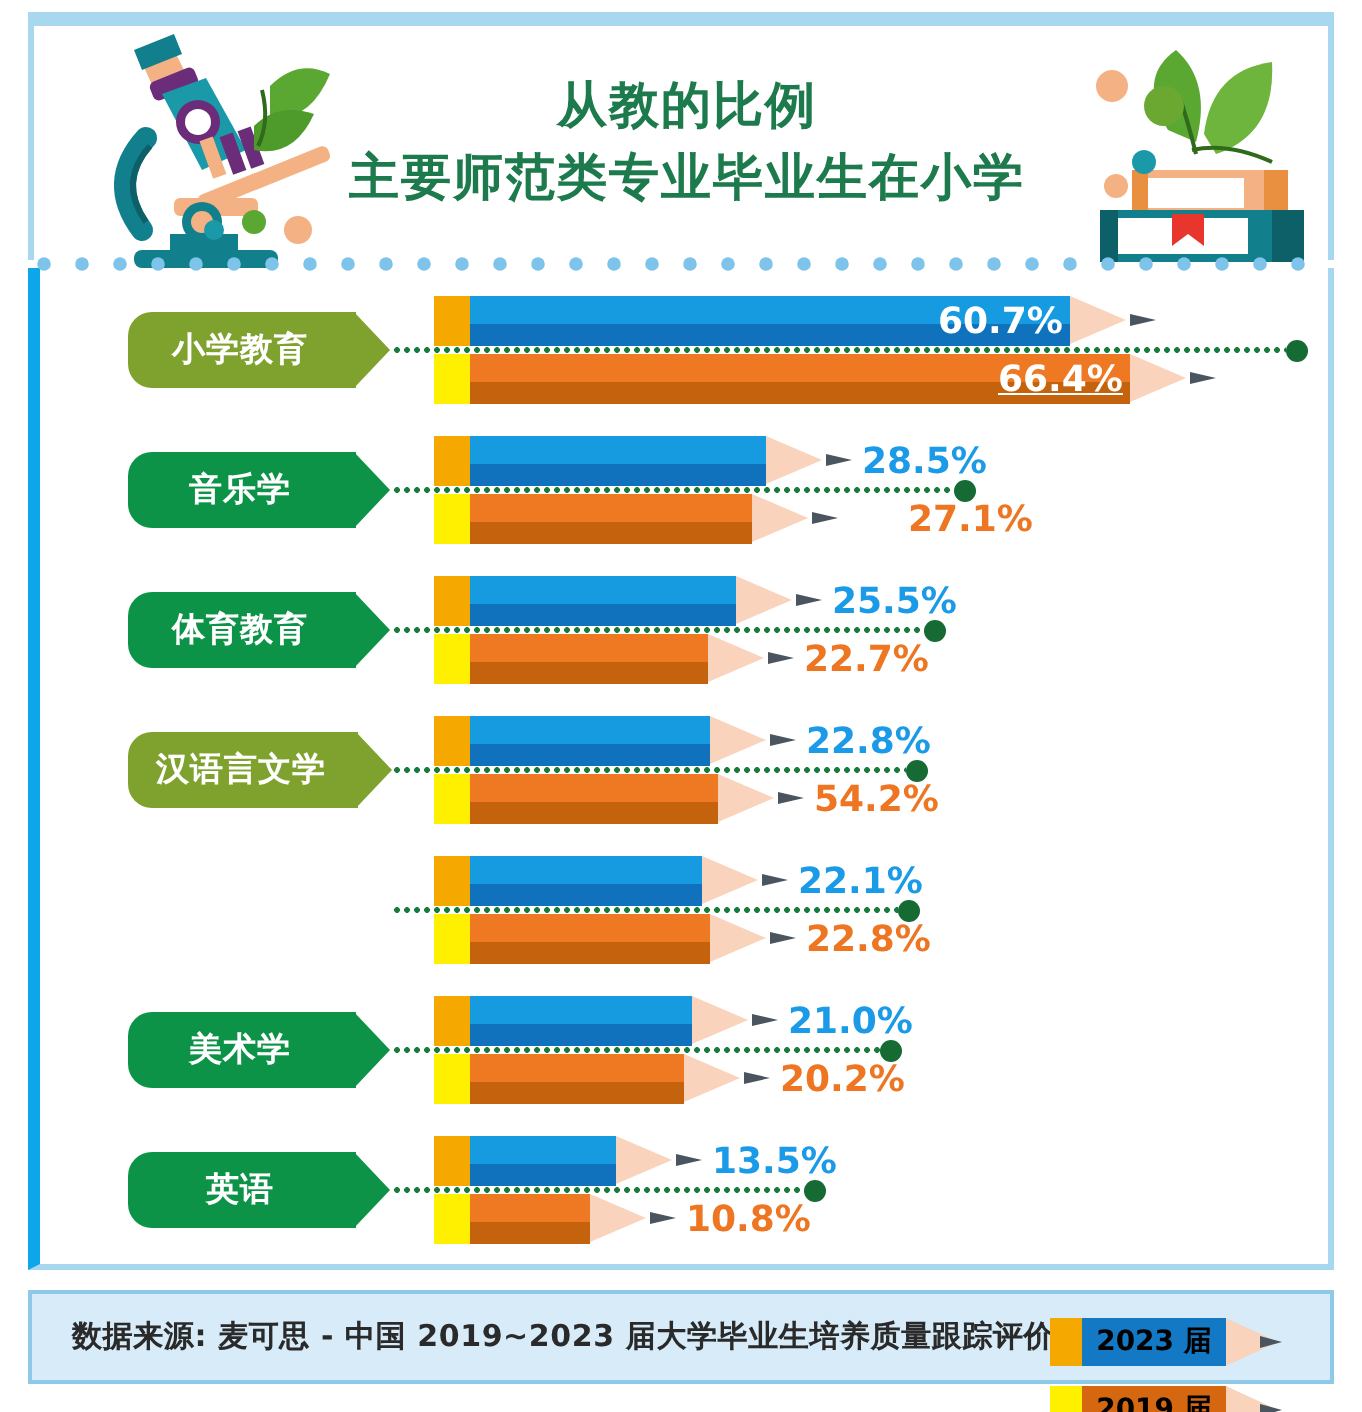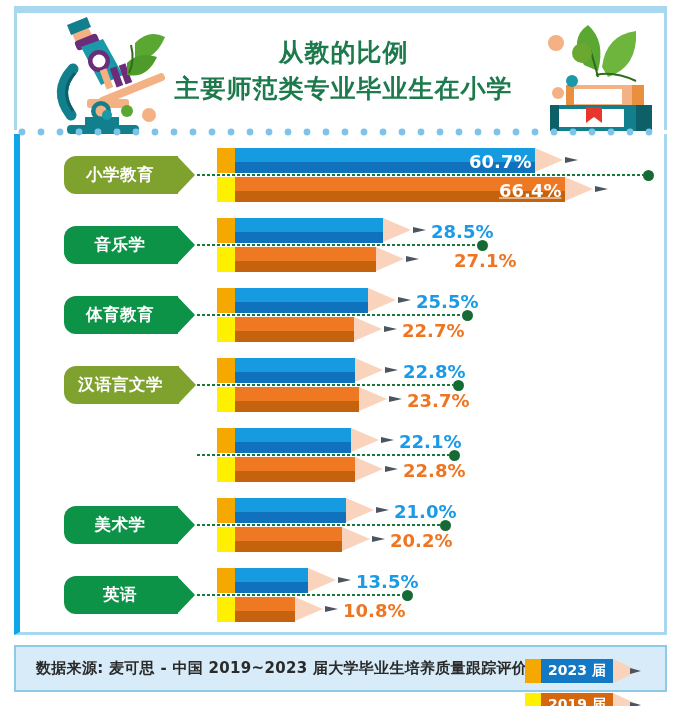--- a/index.html
+++ b/index.html
@@ -99,21 +99,21 @@
     font-family: "DejaVu Sans", sans-serif; z-index: 5;
   }
   .val.inside { color: #ffffff; }
 
   
   .legend { position: absolute; left: 505px; top: 525px; z-index: 6; }
   .leg-item { position: relative; height: 24px; margin-bottom: 10px; }
   .leg-cap { position: absolute; left: 0; top: 0; width: 16px; height: 100%; }
   .leg-shaft { position: absolute; left: 16px; top: 0; width: 72px; height: 100%;
     display: flex; align-items: center; justify-content: center; }
-  .leg-label { color: #ffffff; font-size: 14px; font-weight: bold;
+  .leg-label { color: #000000; font-size: 14px; font-weight: bold;
     font-family: "DejaVu Sans", sans-serif; white-space: nowrap; }
   .leg-tip { position: absolute; left: 88px; top: 0; width: 0; height: 0;
     border-top: 12px solid transparent; border-bottom: 12px solid transparent;
     border-left: 26px solid #fad3bd; }
   .leg-lead { position: absolute; left: 105px; top: 50%; margin-top: -3px;
     width: 0; height: 0;
     border-top: 3px solid transparent; border-bottom: 3px solid transparent;
     border-left: 11px solid #4a5560; }
 
   
@@ -331,21 +331,21 @@
             <div class="val" style="left: 186px; color: rgb(27, 154, 232);">22.8%</div>
           </div>
           <div class="pencil" style="left: 197px; top: 37px; width: 142px;">
             <div class="cap" style="background: rgb(255, 240, 0);"></div>
             <div class="shaft" style="left: 18px; width: 124px;">
               <div class="lite" style="background: rgb(239, 120, 34);"></div>
               <div class="dark" style="background: rgb(196, 98, 14);"></div>
             </div>
             <div class="tip" style="left: 142px;"></div>
             <div class="lead" style="left: 172px;"></div>
-            <div class="val" style="left: 190px; color: rgb(238, 118, 35);">23.7%</div>
+            <div class="val" style="left: 190px; color: rgb(238, 118, 35);">54.2%</div>
           </div>
         </div>
         <div class="row" style="top: 286px;">
           <div class="connector" style="left: 176px; width: 253px;"></div>
           <div class="conn-dot" style="left: 429px;"></div>
           <div class="pencil" style="left: 197px; top: 8px; width: 134px;">
             <div class="cap" style="background: rgb(245, 168, 0);"></div>
             <div class="shaft" style="left: 18px; width: 116px;">
               <div class="lite" style="background: rgb(22, 154, 224);"></div>
               <div class="dark" style="background: rgb(16, 113, 189);"></div>

